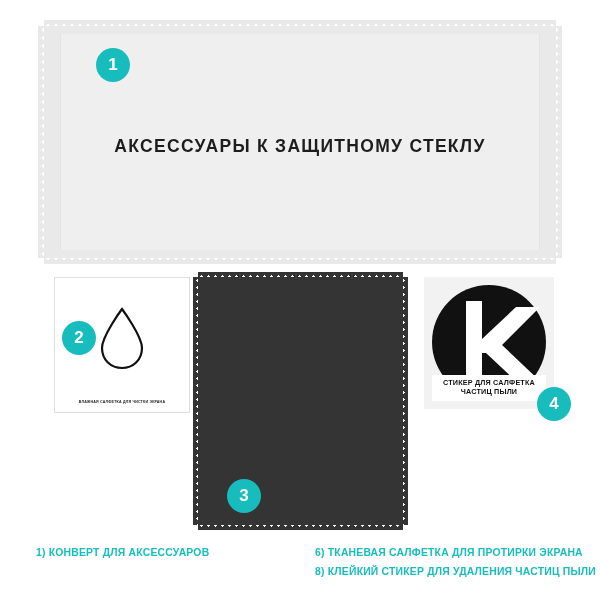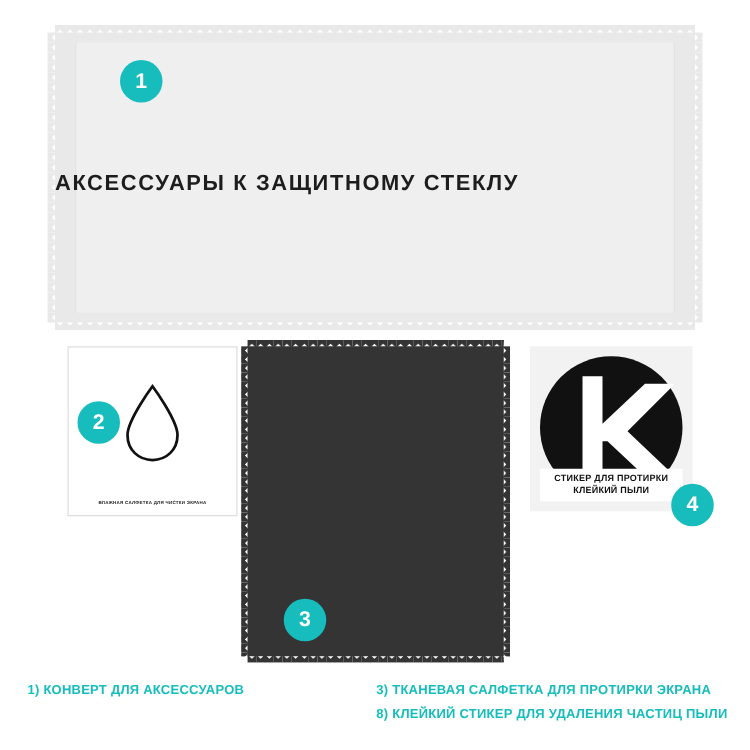--- a/index.html
+++ b/index.html
@@ -100,20 +100,21 @@
       linear-gradient(315deg, #e9e9e9 50%, transparent 50%),
       linear-gradient(225deg, #e9e9e9 50%, transparent 50%);
     background-size: 7px 8px;
     background-position: 0 0, 0 0;
   }
   .envelope-title {
     position: absolute;
     left: 0;
     right: 0;
     top: 110px;
+    text-align: center;
     font-size: 17.5px;
     font-weight: bold;
     letter-spacing: 1.3px;
     color: #1d1d1d;
   }
   .badge-1 { left: 96px; top: 48px; }
 
   
   .wipe {
     position: absolute;
@@ -217,21 +218,21 @@
     font-weight: bold;
     line-height: 1.35;
     color: #111111;
     letter-spacing: 0.2px;
   }
   .badge-4 { left: 537px; top: 387px; }
 
   
   .legend {
     position: absolute;
-    left: 22px;
+    left: 36px;
     top: 543px;
     width: 560px;
     display: flex;
     z-index: 5;
   }
   .legend-col {
     flex: 1;
   }
   .legend-col.right { padding-left: 32px; }
   .legend-line {
@@ -277,29 +278,29 @@
   <div class="badge badge-3">3</div>
 
   <div class="sticker">
     <div class="sticker-logo">
       <svg width="118" height="118" viewBox="0 0 118 118" aria-hidden="true">
         <circle cx="59" cy="59" r="57" fill="#111111"></circle>
         <path d="M36 18 L36 100 L52 100 L52 70 L56 70 L88 100 L112 100 L72 62 L110 24 L86 24 L52 56 L52 18 Z" fill="#ffffff"></path>
       </svg>
     </div>
     <div class="sticker-label">
-      <div>СТИКЕР ДЛЯ ПРОТИРКИ</div>
-      <div>КЛЕЙКИЙ ПЫЛИ</div>
+      <div>СТИКЕР ДЛЯ САЛФЕТКА</div>
+      <div>ЧАСТИЦ ПЫЛИ</div>
     </div>
   </div>
   <div class="badge badge-4">4</div>
 
   <div class="legend">
     <div class="legend-col left">
       <div class="legend-line">1) КОНВЕРТ ДЛЯ АКСЕССУАРОВ</div>
     </div>
     <div class="legend-col right">
-      <div class="legend-line">3) ТКАНЕВАЯ САЛФЕТКА ДЛЯ ПРОТИРКИ ЭКРАНА</div>
+      <div class="legend-line">6) ТКАНЕВАЯ САЛФЕТКА ДЛЯ ПРОТИРКИ ЭКРАНА</div>
       <div class="legend-line">8) КЛЕЙКИЙ СТИКЕР ДЛЯ УДАЛЕНИЯ ЧАСТИЦ ПЫЛИ</div>
     </div>
   </div>
 
 </div>
 
 </body></html>

